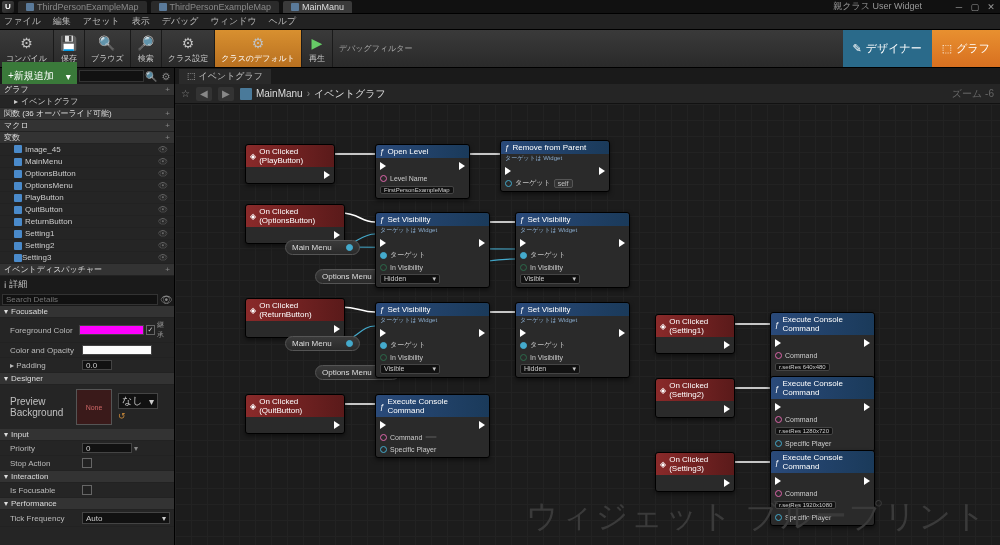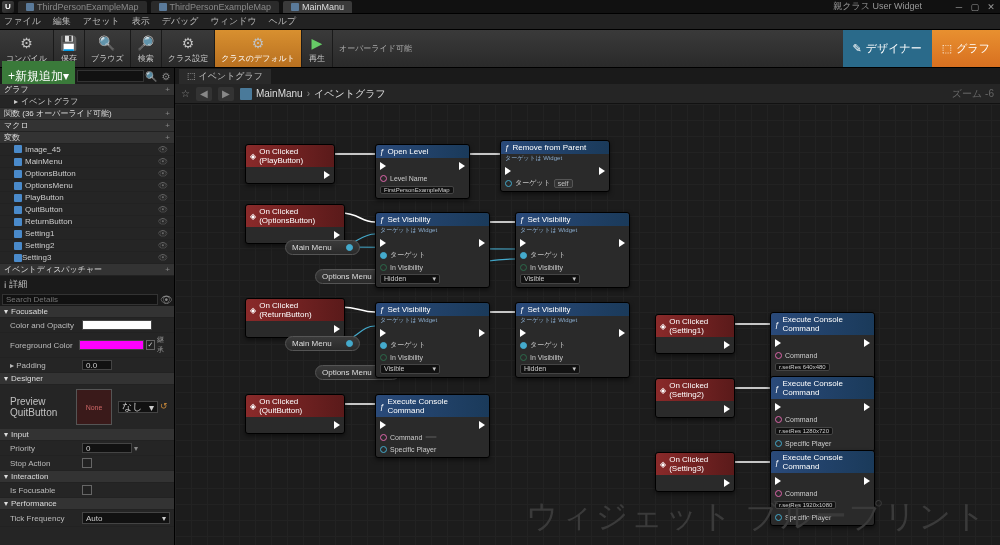--- a/index.html
+++ b/index.html
@@ -35,21 +35,21 @@
 .graph-btn{background:linear-gradient(#e89030,#d87020);color:#fff}
 
 
 .main{display:flex;height:477px}
 
 
 .leftpanel{width:175px;background:#252525;display:flex;flex-direction:column;border-right:1px solid #000}
 .panel-tab{height:16px;background:#1a1a1a;display:flex;align-items:center;padding:0 4px;font-size:9px;color:#ccc;gap:3px}
 .panel-tab .dot{width:8px;height:8px;background:#4a7a4a;border-radius:1px}
 .addnew{height:16px;background:#1a1a1a;display:flex;align-items:center;padding:0 2px;gap:2px}
-.addnew-btn{background:#3a7a3a;color:#fff;padding:7px 6px;font-size:12px;display:flex;align-items:center;gap:0}
+.addnew-btn{background:#3a7a3a;color:#fff;padding:7px 6px;font-size:10px;display:flex;align-items:center;gap:12px}
 .addnew .search{flex:1;background:#111;border:1px solid #333;height:12px}
 .addnew .icon{width:12px;height:12px;display:flex;align-items:center;justify-content:center;color:#888}
 
 .cat-row{height:12px;background:#333;display:flex;align-items:center;padding:0 4px;font-size:8px;color:#ddd;justify-content:space-between;border-bottom:1px solid #222}
 .cat-row .plus{color:#888;cursor:pointer}
 .sub-row{height:12px;display:flex;align-items:center;padding:0 6px 0 14px;font-size:8px;color:#ccc;gap:3px;justify-content:space-between;border-bottom:1px solid #222}
 .sub-row .vicon{width:8px;height:8px;background:#4a8aca;border-radius:1px}
 .sub-row .eye{color:#666;font-size:8px}
 
 
@@ -174,21 +174,21 @@
     </div>
   <div class="tbtn orange">
       <div class="ticon">⚙</div>
       <div class="tlabel">クラスのデフォルト</div>
     </div>
   <div class="tbtn">
       <div class="ticon" style="color:#6c6">▶</div>
       <div class="tlabel">再生</div>
     </div>
   <div class="tb-debugfilter">
-    <div style="text-align:center">オーバーライド可能</div>
+    <div style="text-align:center">デバッグフィルター</div>
   </div>
   <div class="spacer"></div>
   <div class="designer-btn">
       <span>✎</span>
       <span>デザイナー</span>
     </div>
   <div class="graph-btn">
       <span>⬚</span>
       <span>グラフ</span>
     </div>
@@ -310,49 +310,49 @@
           <span>ℹ</span>
           <span>詳細</span>
         </div>
       <div class="search-row">
         <input placeholder="Search Details" style="">
         <div class="eye">👁</div>
       </div>
       <div class="dcat">
           <span>▾</span>
           <span>Focusable</span>
-        </div>
-      <div class="drow">
-          <div class="dlabel">Color and Opacity</div>
-          <div class="dval">
-            <div class="colorbox white"></div>
-          </div>
         </div>
       <div class="drow">
           <div class="dlabel">Foreground Color</div>
           <div class="dval">
             <div class="colorbox magenta"></div>
             <div class="checkbox checked"></div>
             <span class="inherit">継承</span>
           </div>
         </div>
       <div class="drow">
+          <div class="dlabel">Color and Opacity</div>
+          <div class="dval">
+            <div class="colorbox white"></div>
+          </div>
+        </div>
+      <div class="drow">
           <div class="dlabel">▸ <span>Padding</span></div>
           <div class="dval">
             <div class="numbox">0.0</div>
           </div>
         </div>
       <div class="dcat">
           <span>▾</span>
           <span>Designer</span>
         </div>
       <div class="preview-row">
-        <div class="dlabel" style="width:60px">Preview QuitButton</div>
+        <div class="dlabel" style="width:60px">Preview Background</div>
         <div class="preview-box">None</div>
-        <div style="display:flex;gap:2px">
+        <div style="display:flex;flex-direction:column;gap:2px">
           <div class="dropdown" style="width:40px">
               <span>なし</span>
               <span>▾</span>
             </div>
           <span class="resetarrow">↺</span>
         </div>
       </div>
       <div class="dcat">
           <span>▾</span>
           <span>Input</span>

